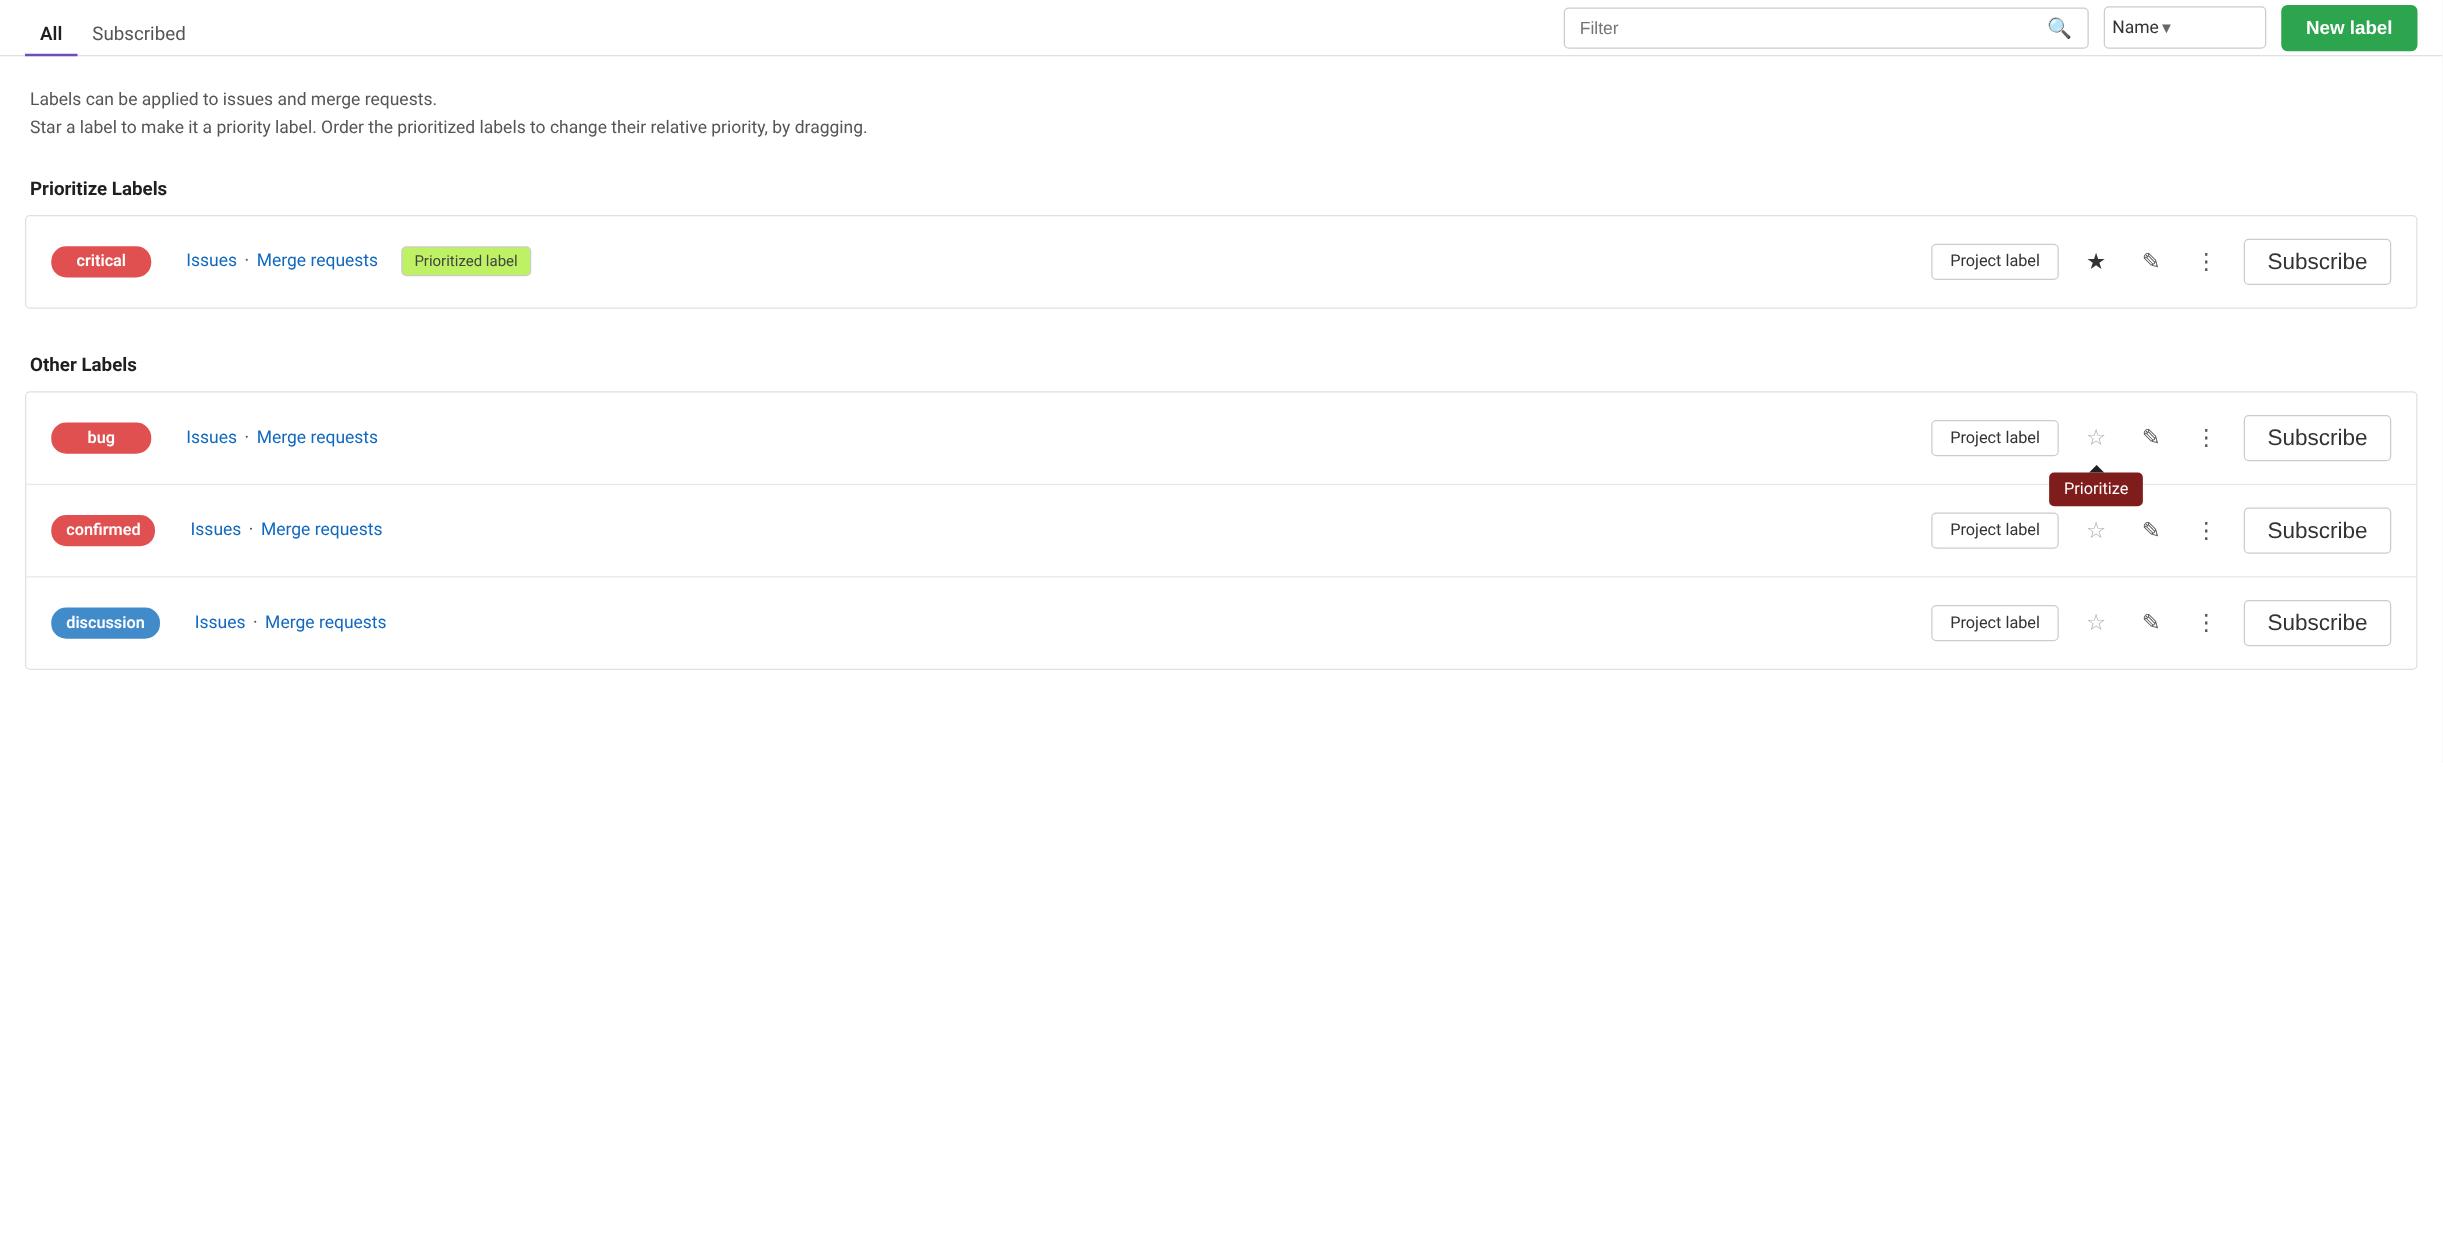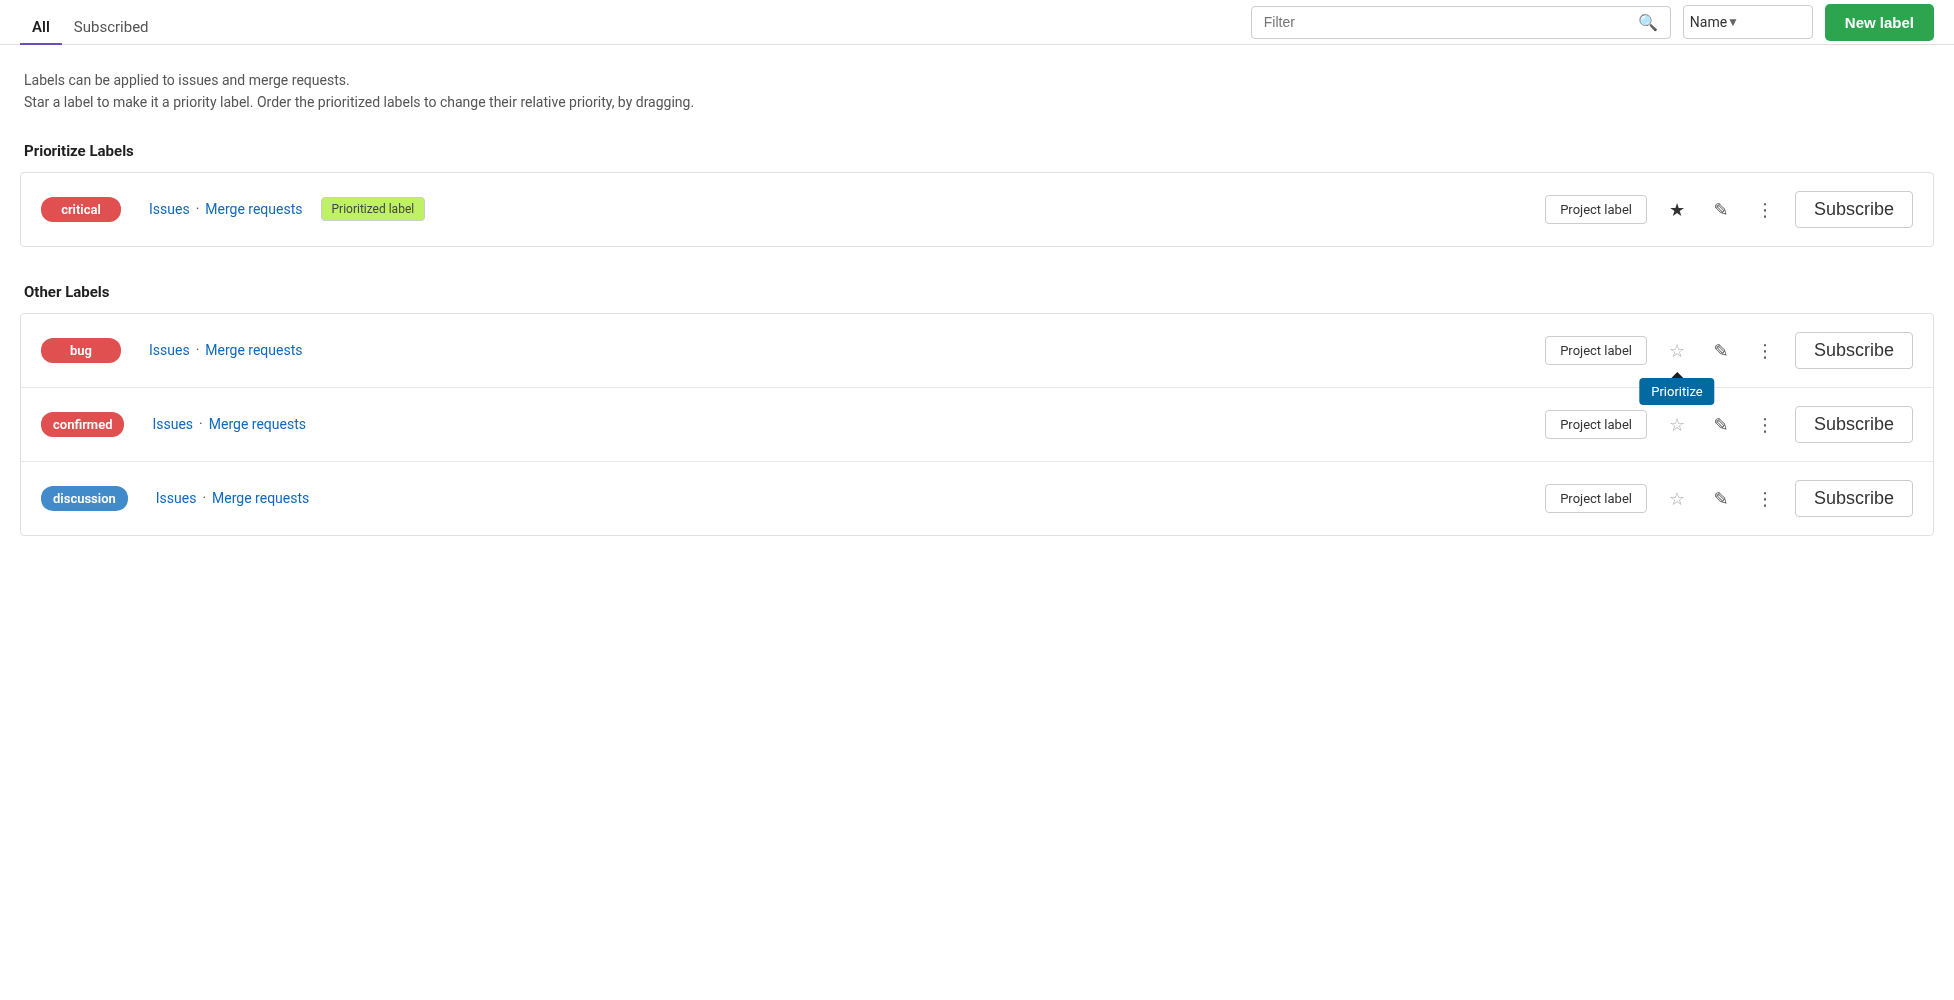--- a/index.html
+++ b/index.html
@@ -208,21 +208,21 @@
 
     
     .tooltip-wrapper {
       position: relative;
     }
     .tooltip {
       position: absolute;
       top: 42px;
       left: 50%;
       transform: translateX(-50%);
-      background: #0369a1;
+      background: #7f1d1d;
       color: #fff;
       padding: 6px 12px;
       border-radius: 4px;
       font-size: 13px;
       white-space: nowrap;
       z-index: 100;
       pointer-events: none;
     }
     .tooltip::before {
       content: '';

